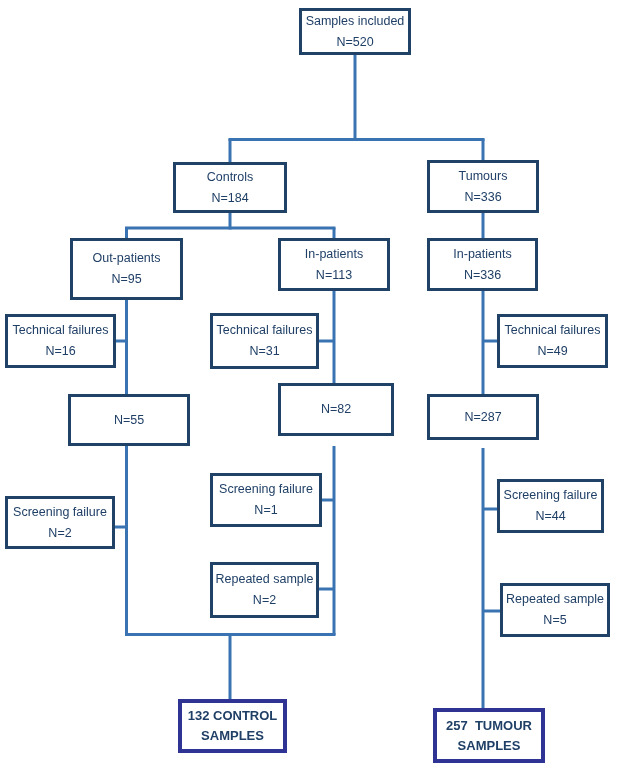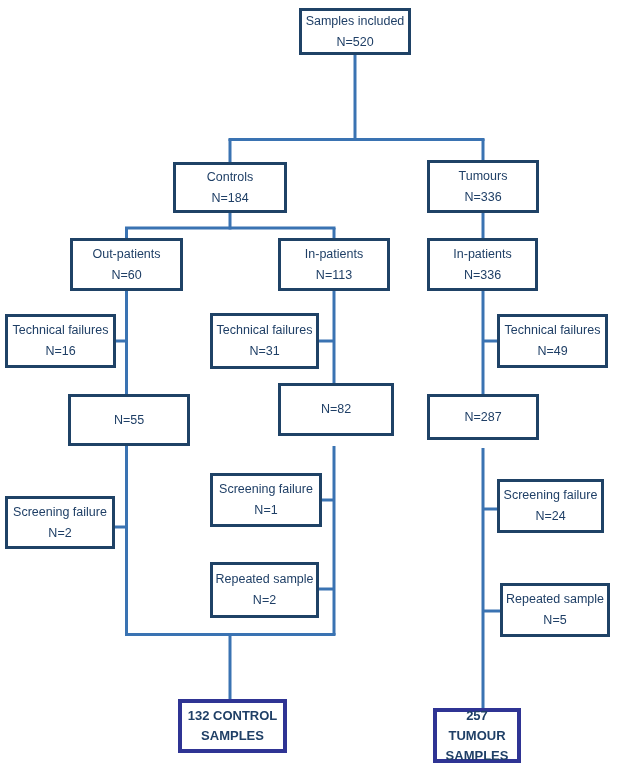--- a/index.html
+++ b/index.html
@@ -86,23 +86,23 @@
   <div class="node" style="left:173px;top:162px;width:114px;height:51px">
     <span>Controls</span>
     <span>N=184</span>
   </div>
 
   <div class="node" style="left:427px;top:160px;width:112px;height:53px">
     <span>Tumours</span>
     <span>N=336</span>
   </div>
 
-  <div class="node" style="left:70px;top:238px;width:113px;height:53px">
+  <div class="node" style="left:70px;top:238px;width:113px;height:62px">
     <span>Out-patients</span>
-    <span>N=60</span>
+    <span>N=95</span>
   </div>
 
   <div class="node" style="left:278px;top:238px;width:112px;height:53px">
     <span>In-patients</span>
     <span>N=113</span>
   </div>
 
   <div class="node" style="left:427px;top:238px;width:111px;height:53px">
     <span>In-patients</span>
     <span>N=336</span>
@@ -140,36 +140,36 @@
     <span>N=2</span>
   </div>
 
   <div class="node" style="left:210px;top:473px;width:112px;height:54px">
     <span>Screening failure</span>
     <span>N=1</span>
   </div>
 
   <div class="node" style="left:497px;top:479px;width:107px;height:54px">
     <span>Screening failure</span>
-    <span>N=24</span>
+    <span>N=44</span>
   </div>
 
   <div class="node" style="left:210px;top:562px;width:109px;height:56px">
     <span>Repeated sample</span>
     <span>N=2</span>
   </div>
 
   <div class="node" style="left:500px;top:583px;width:110px;height:54px">
     <span>Repeated sample</span>
     <span>N=5</span>
   </div>
 
   <div class="node final" style="left:178px;top:699px;width:109px;height:54px">
     <span>132 CONTROL</span>
     <span>SAMPLES</span>
   </div>
 
-  <div class="node final" style="left:433px;top:708px;width:88px;height:55px">
+  <div class="node final" style="left:433px;top:708px;width:112px;height:55px">
     <span>257  TUMOUR</span>
     <span>SAMPLES</span>
   </div>
 
 </div>
 
 </body></html>

